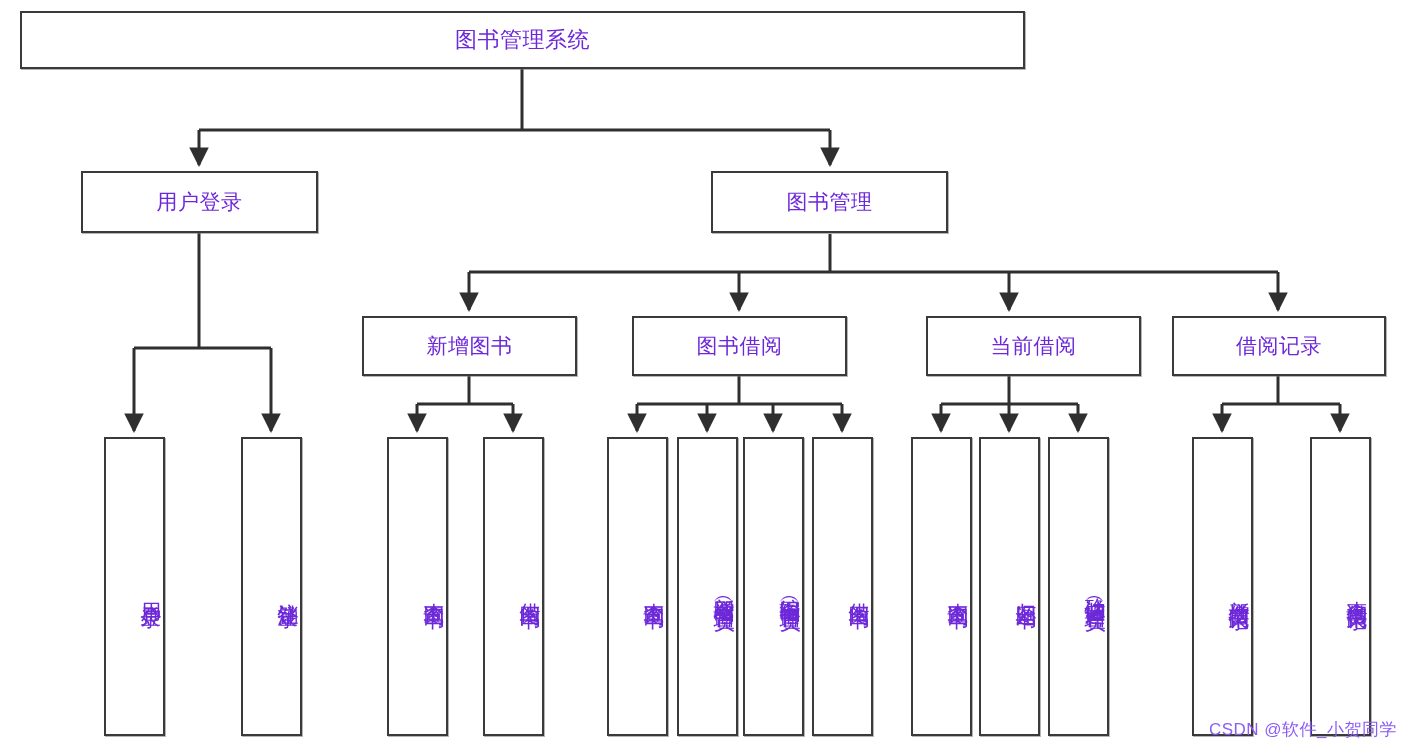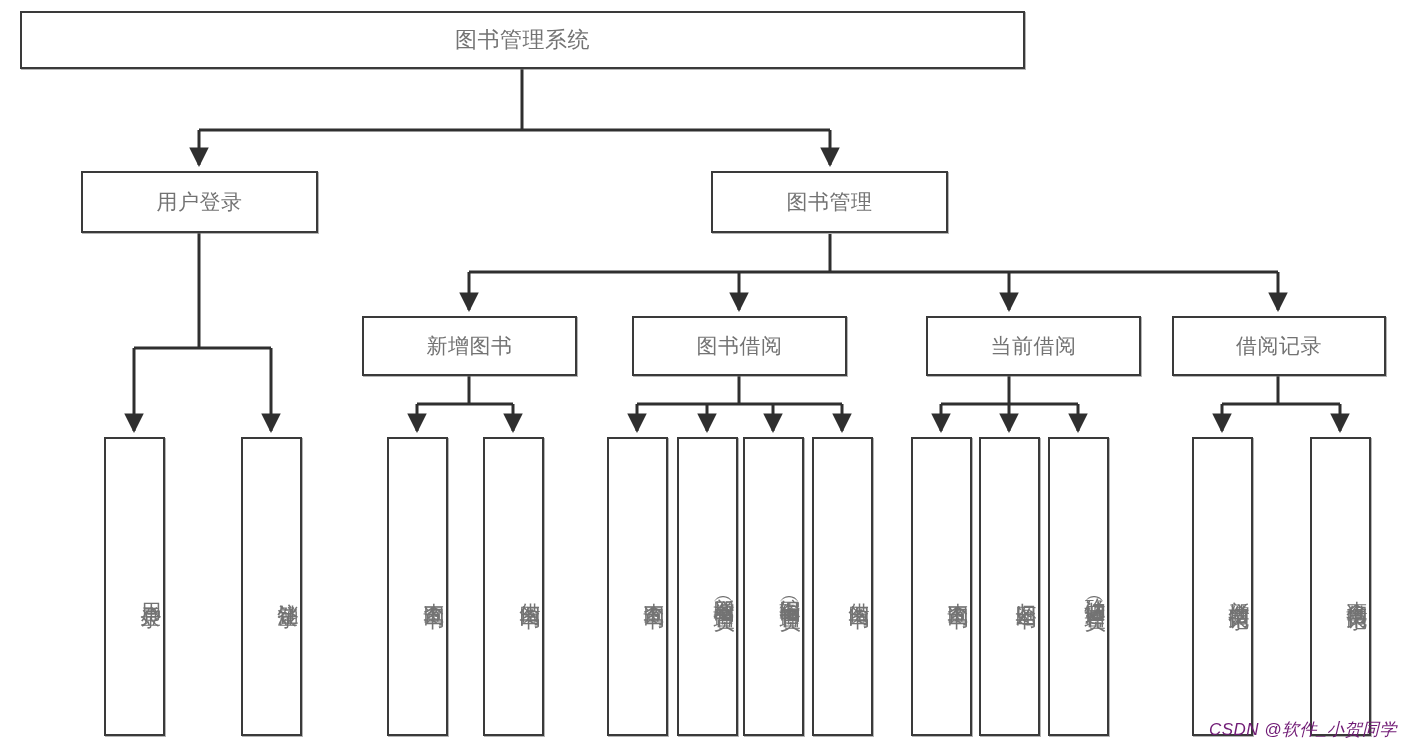--- a/index.html
+++ b/index.html
@@ -27,21 +27,21 @@
     pointer-events: none;
   }
   .node {
     position: absolute;
     box-sizing: border-box;
     background: #ffffff;
     border: 2px solid #3a3a3a;
     display: flex;
     align-items: center;
     justify-content: center;
-    color: #737373;
+    color: #6d28d9;
     box-shadow: 1px 1px 0 rgba(120,120,120,0.55);
   }
   .node.horizontal {
     font-size: 21px;
     letter-spacing: 0.5px;
     line-height: 1.1;
     white-space: nowrap;
   }
   .node.root-node {
     font-size: 22px;
@@ -57,24 +57,23 @@
     line-height: 1.15;
   }
   .node-label {
     display: block;
   }
   .watermark {
     position: absolute;
     right: 8px;
     bottom: 6px;
     font-size: 17px;
-    color: #701a75;
+    color: #8b5cf6;
     letter-spacing: 0.5px;
     white-space: nowrap;
-    font-style: italic;
   }
 </style>
 </head>
 <body>
 
 <div id="diagram-root">
 
   <svg id="edge-layer" viewBox="0 0 1405 747" width="1405" height="747" xmlns="http://www.w3.org/2000/svg">
     <defs>
       <marker id="arrowhead" viewBox="0 0 10 10" refX="9" refY="5" markerWidth="6.5" markerHeight="6.5" orient="auto-start-reverse">

